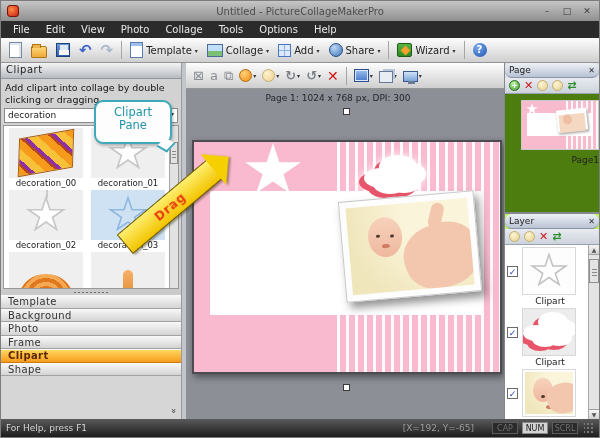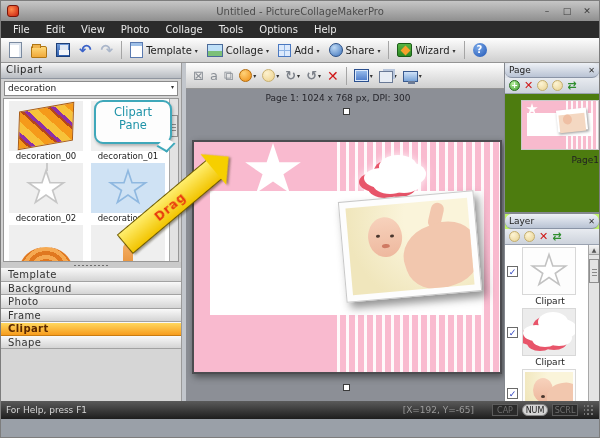--- a/index.html
+++ b/index.html
@@ -155,25 +155,25 @@
      background-image:linear-gradient(#8a8a8a,#8a8a8a),linear-gradient(#8a8a8a,#8a8a8a),linear-gradient(#8a8a8a,#8a8a8a); background-size:5px 1px; background-repeat:no-repeat; background-position:2px 9px,2px 12px,2px 15px; }
 
   
   .callout { position:absolute; left:93px; top:99px; width:78px; height:44px; background:#fdfdfd; border:2px solid #3fa8ba; border-radius:9px; z-index:50; text-align:center; font-size:11.5px; line-height:1.15; color:#1f93a8; padding-top:4px; box-shadow:1px 2px 3px rgba(0,0,0,.25); }
   .callout-tail { position:absolute; right:-2px; bottom:-9px; width:12px; height:12px; background:#fdfdfd; border-right:2px solid #3fa8ba; border-bottom:2px solid #3fa8ba; transform:rotate(30deg) skewX(-15deg); z-index:49; }
   .drag-arrow { position:absolute; left:110px; top:193px; width:118px; height:25px; background:linear-gradient(180deg,#ffee6e,#f2c400); border:1px solid #6e5a00; transform:rotate(-40deg); z-index:40; filter:drop-shadow(1px 2px 1px rgba(40,30,0,.45)); display:flex; align-items:center; justify-content:center; }
   .drag-arrow::after { content:""; position:absolute; right:-19px; top:-9px; width:0; height:0; border-top:20px solid transparent; border-bottom:20px solid transparent; border-left:20px solid #f6cf00; }
   .drag-label { color:#e8380d; font-weight:bold; font-size:12px; letter-spacing:1px; }
 
   
-  .statusbar { position:absolute; left:0; right:0; bottom:18px; height:18px; background:linear-gradient(#5a5a5a,#1d1d1d); color:#cfcfcf; display:flex; align-items:center; font-size:9px; padding:0 5px; gap:4px; }
+  .statusbar { position:absolute; left:0; right:0; bottom:0; height:18px; background:linear-gradient(#5a5a5a,#1d1d1d); color:#cfcfcf; display:flex; align-items:center; font-size:9px; padding:0 5px; gap:4px; }
   .sb-help { color:#d6d6d6; }
   .sb-coords { margin-left:auto; color:#9a9a9a; margin-right:14px; }
   .sb-ind { width:26px; height:12px; border:1px solid #5c5c5c; text-align:center; line-height:11px; font-size:8px; color:#6f6f6f; background:#2a2a2a; }
-  .sb-ind.active { background:#d4d4d4; color:#1a1a1a; border-color:#888;border-radius:6px; }
+  .sb-ind.active { background:#d4d4d4; color:#1a1a1a; border-color:#888; }
   .sb-grip { width:10px; height:12px; background:radial-gradient(#777 1px, transparent 1.2px); background-size:4px 4px; background-position:bottom right; margin-left:2px; }
 </style>
 </head>
 <body>
 
 <div class="window">
 
   <div class="titlebar">
     <span class="app-icon"></span>
     <span class="title-text">Untitled - PictureCollageMakerPro</span>
@@ -241,20 +241,21 @@
     <span class="tb-sep"></span>
     <span class="tb-btn">
         <span class="ic ic-help">?</span>
       </span>
   </div>
 
   <div class="main">
 
     <div class="left-panel">
       <div class="panel-header">Clipart</div>
+      <div class="hint">Add clipart into collage by double clicking or dragging</div>
       <div class="filter">
         <span>decoration</span>
         <span class="dd">▾</span>
       </div>
       <div class="clip-list">
         <div class="clip-grid">
           <div class="clip-cell">
             <span class="thumb">
                 <i class="quilt"></i>
               </span>

